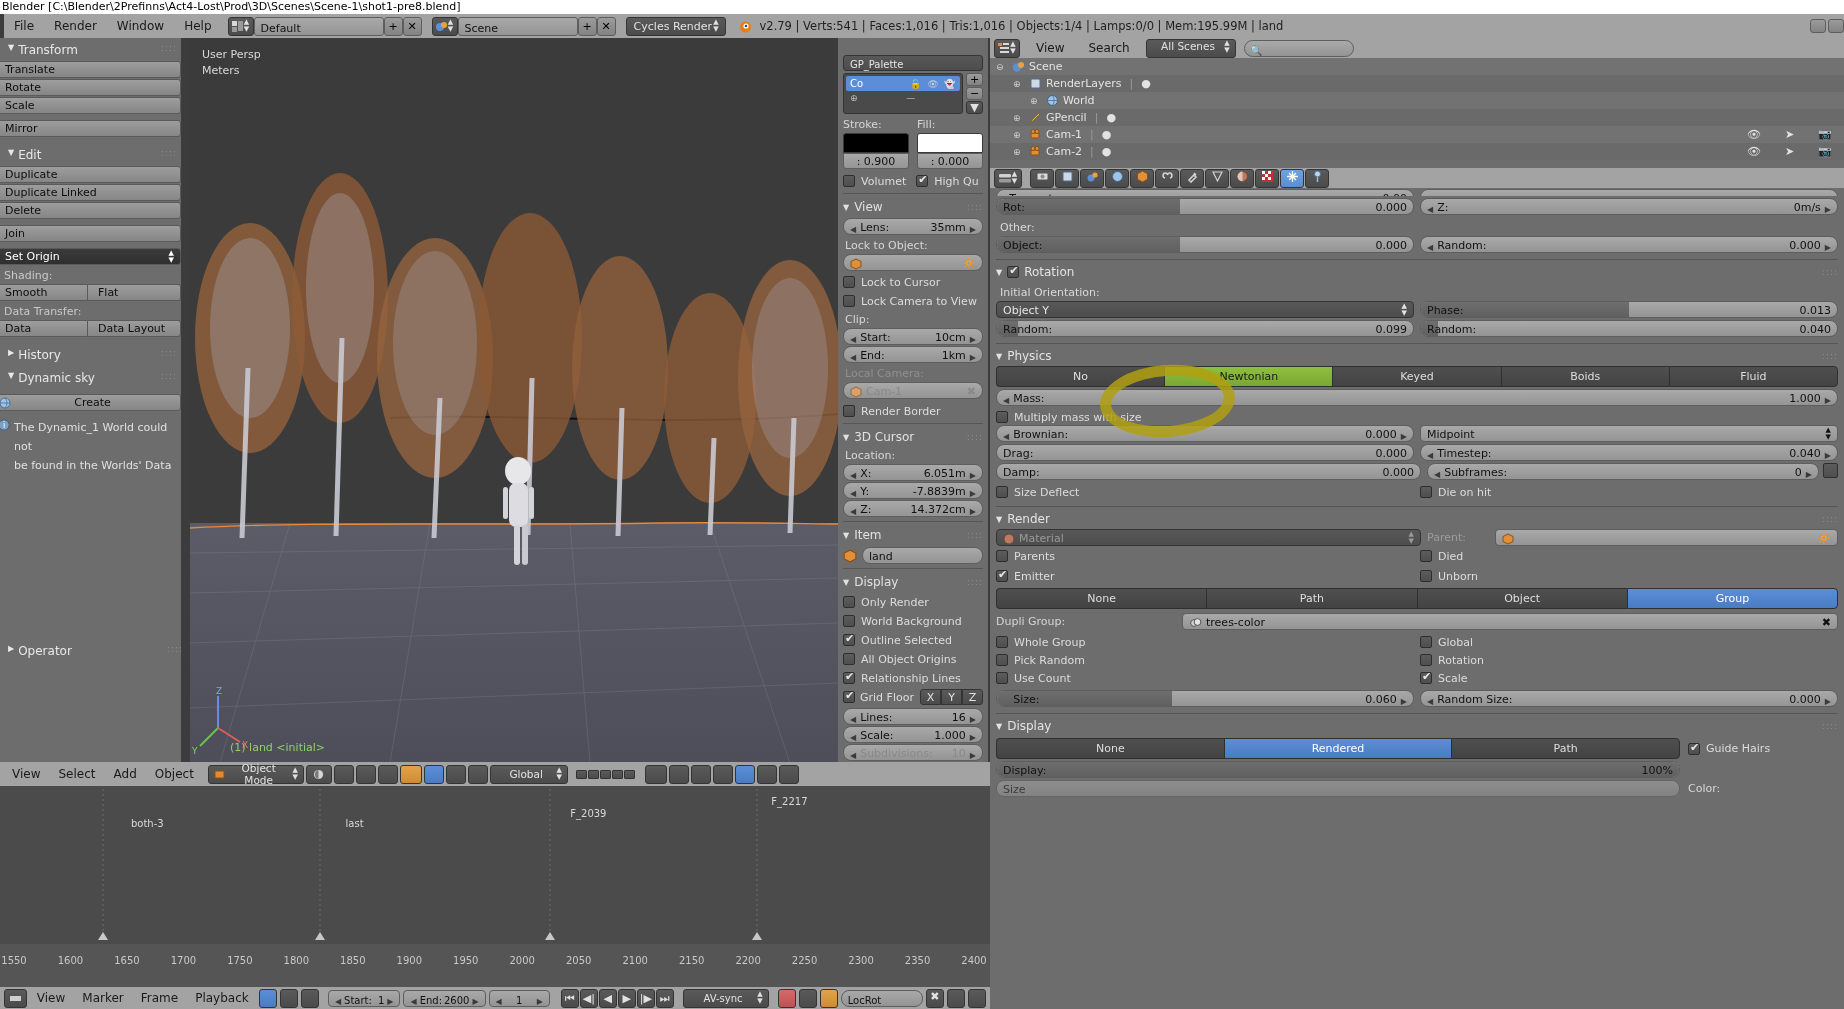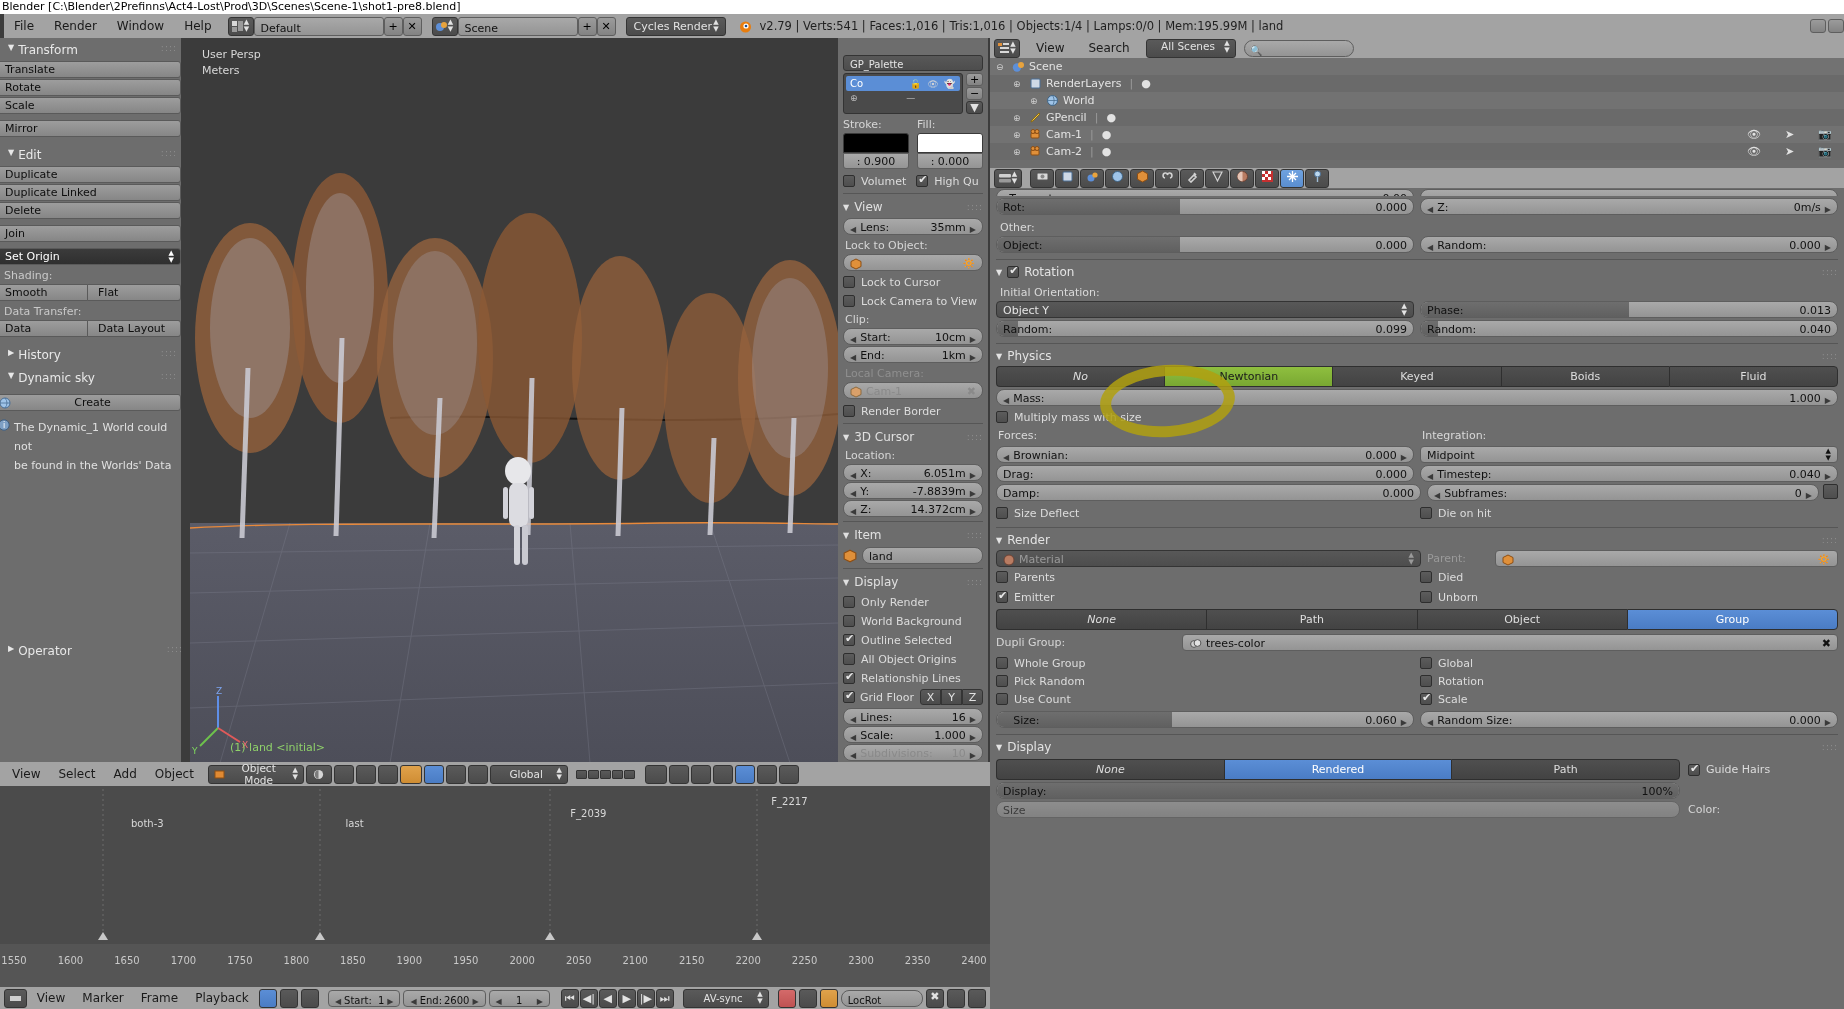--- a/index.html
+++ b/index.html
@@ -36,21 +36,21 @@
   .panel-hdr { display:flex; align-items:center; gap:5px; font-size:12px; color:#e0e0e0;
     height:18px; }
   .tri { font-size:8px; }
   .grip { margin-left:auto; color:#8d8d8d; font-size:9px; letter-spacing:1px;}
   .sep { height:1px; background:#565656; margin:4px 0; }
 
   .seg { display:flex; width:100%; }
   .seg > div { flex:1; text-align:center; line-height:19px; font-size:11px;
     background:linear-gradient(#4f4f4f,#434343); color:#dedede; border:1px solid #2f2f2f;
     border-right:none; }
-  .seg > div:first-child { border-radius:4px 0 0 4px;font-style:italic; }
+  .seg > div:first-child { border-radius:4px 0 0 4px; }
   .seg > div:last-child { border-radius:0 4px 4px 0; border-right:1px solid #2f2f2f; }
   .seg > div.on { background:linear-gradient(#5b8ed6,#4a7cc4); color:#fff; }
   .seg > div.on-green { background:linear-gradient(#8fbf3f,#79a832); color:#1a1a1a; }
 
   
   #tools { position:absolute; left:0; top:38px; width:181px; height:724px;
     background:#6d6d6d; overflow:hidden; }
   .tool-hdr { color:#e8e8e8; font-size:12px; padding:5px 4px 4px 8px; display:flex; }
   .tool-btn { margin:0 0 1px -6px; width:187px; height:17px; line-height:16px;
     background:linear-gradient(#9d9d9d,#868686); border:1px solid #5a5a5a;
@@ -863,24 +863,20 @@
         </div>
       <div class="field sl" style="margin-top:2px">
         <span class="arrow-l">◀</span>
         <span class="lbl" style="padding-left:4px">Mass:</span>
         <span class="val">1.000</span>
         <span class="arrow-r" style="padding-left:4px">▶</span>
       </div>
       <div class="rowchk" style="margin-top:3px">
         <span class="chk"></span>
         <span>Multiply mass with size</span>
-      </div>
-      <div class="prow" style="margin-top:4px">
-        <div class="plabel" style="padding:0 0 2px 2px">Forces:</div>
-        <div class="plabel" style="padding:0 0 2px 2px">Integration:</div>
       </div>
       <div class="prow">
         <div class="field">
           <span class="arrow-l">◀</span>
           <span class="lbl" style="padding-left:4px">Brownian:</span>
           <span class="val">0.000</span>
           <span class="arrow-r" style="padding-left:4px">▶</span>
         </div>
         <div class="field" style="border-radius:4px">
           <span class="lbl">Midpoint</span>

